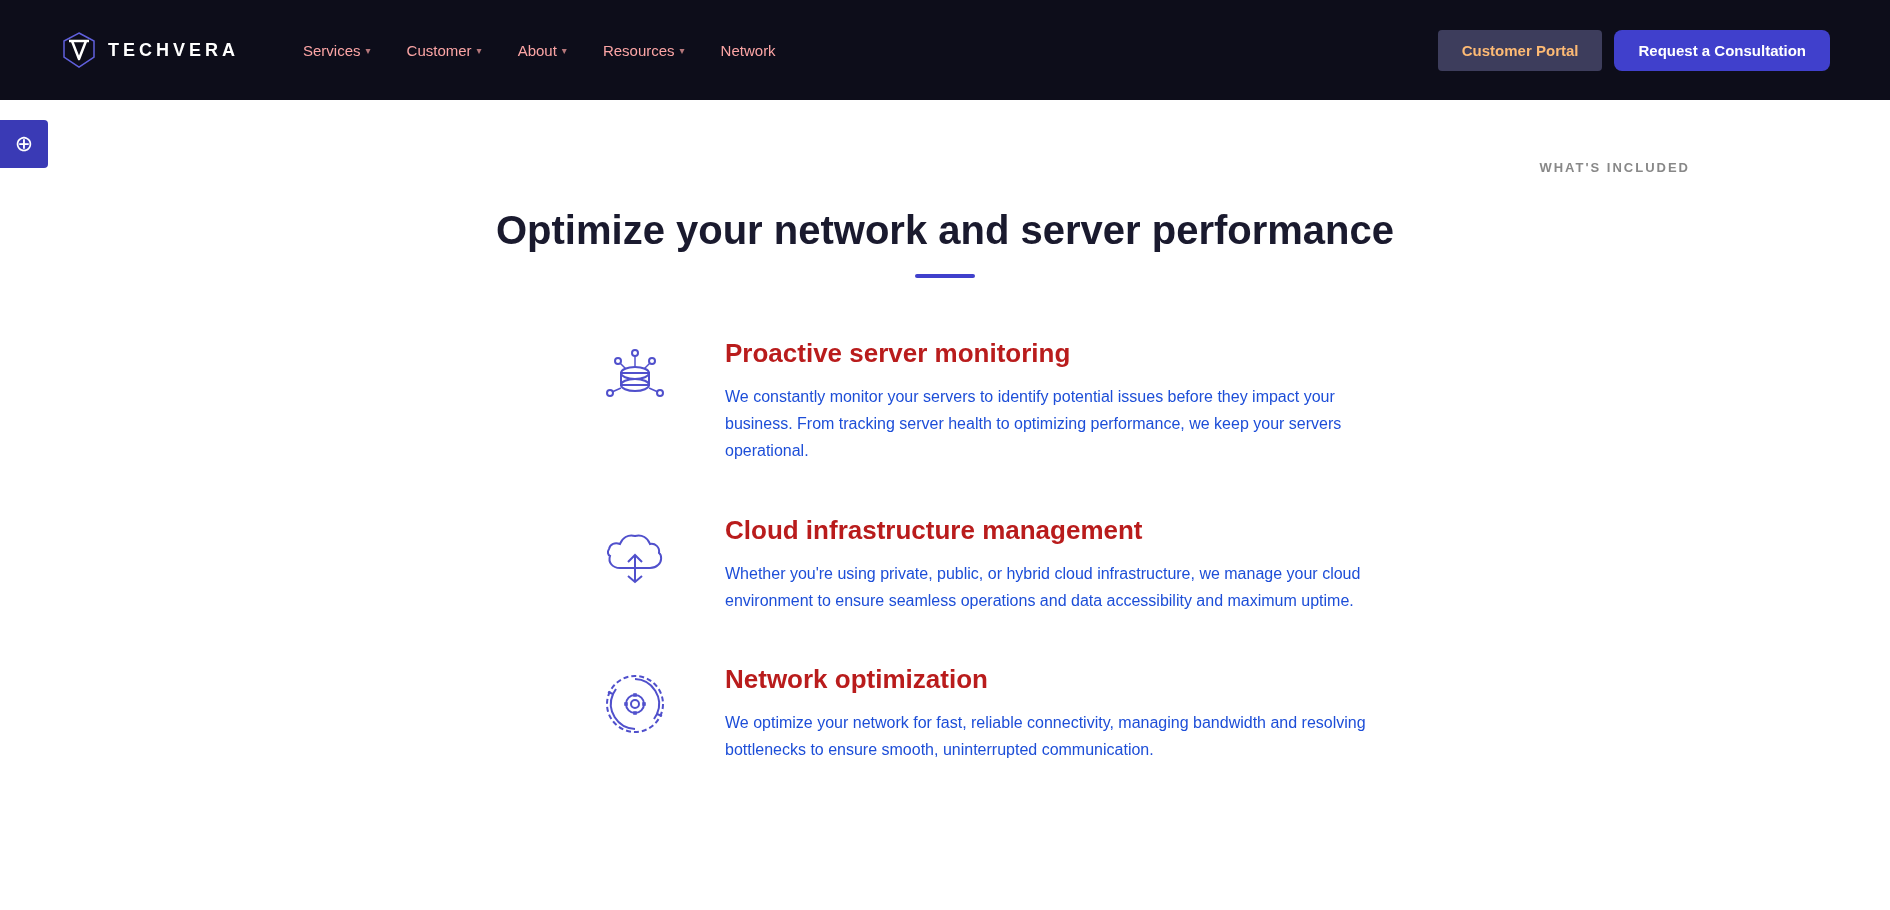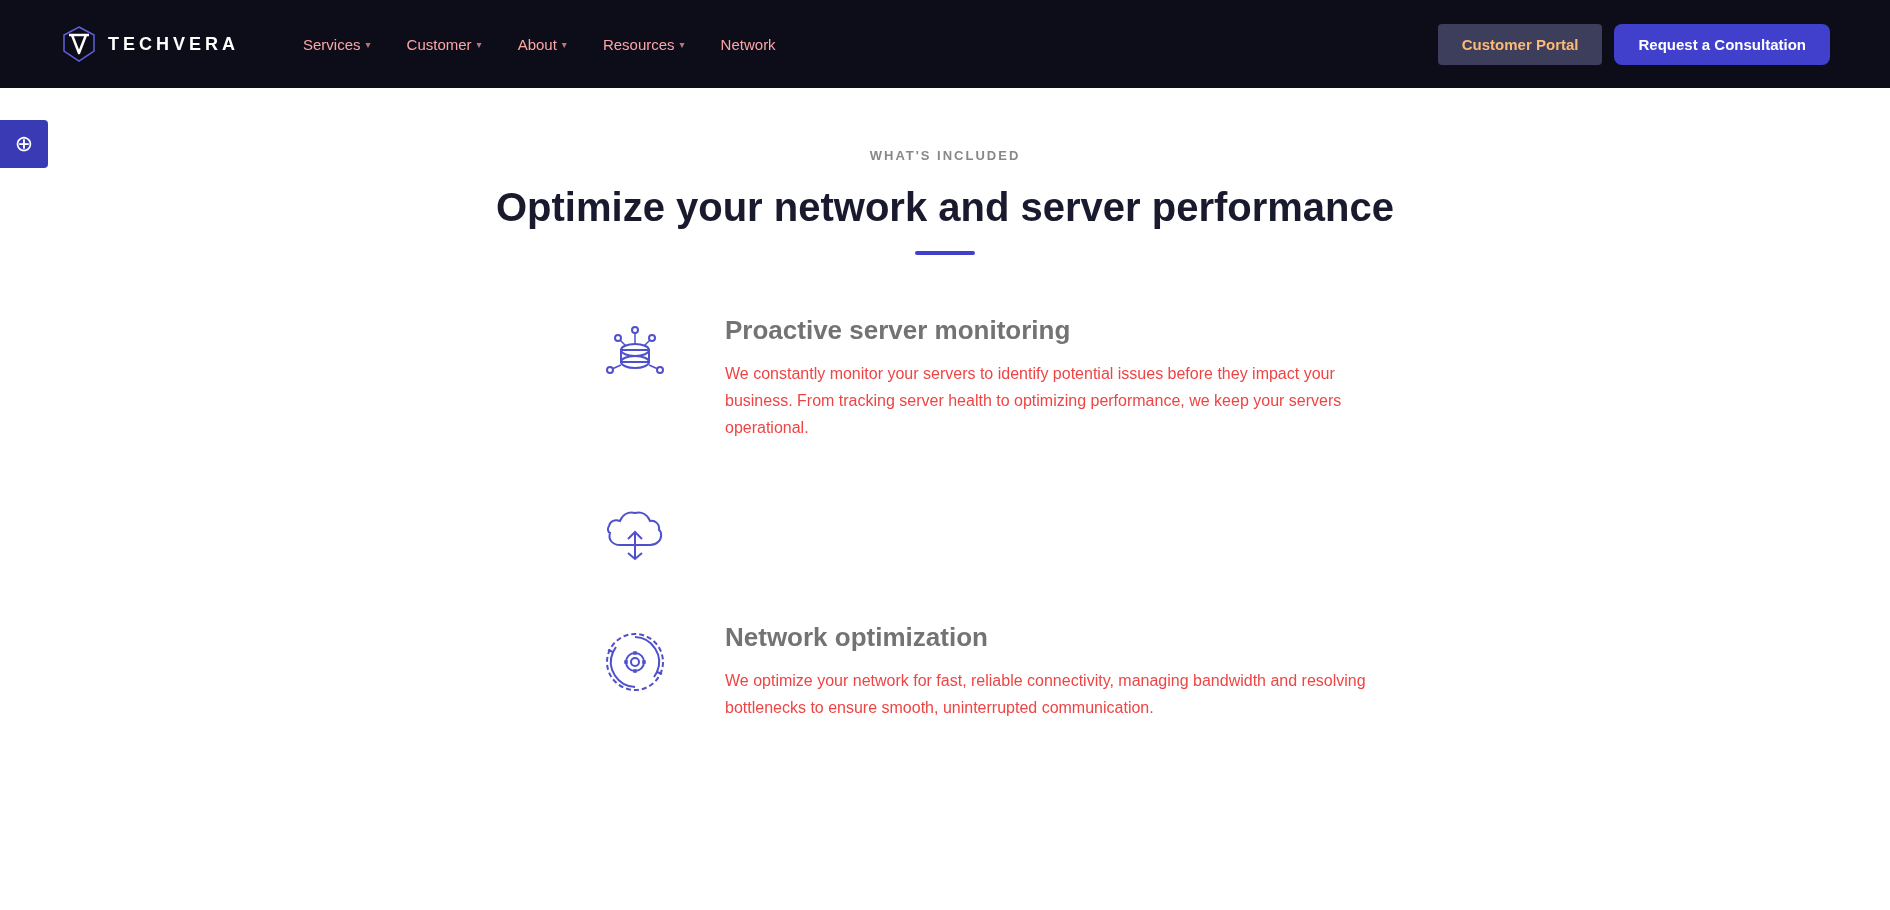--- a/index.html
+++ b/index.html
@@ -4,21 +4,21 @@
   <style>
     * { margin: 0; padding: 0; box-sizing: border-box; }
     body { font-family: 'Segoe UI', Arial, sans-serif; background: #fff; width: 1890px; }
 
     
     nav {
       background: #0d0d1a;
       display: flex;
       align-items: center;
       padding: 0 60px;
-      height: 88px;
+      height: 100px;
       gap: 0;
     }
     .nav-logo {
       display: flex;
       align-items: center;
       gap: 10px;
       margin-right: 48px;
       text-decoration: none;
     }
     .logo-icon {
@@ -100,27 +100,27 @@
       font-size: 22px;
     }
 
     
     .main-content {
       padding: 60px 200px 80px;
       max-width: 1890px;
     }
 
     .section-label {
-      text-align: center;
+      text-align: right;
       color: #888;
       font-size: 13px;
       font-weight: 600;
       letter-spacing: 2px;
       text-transform: uppercase;
-      margin-bottom: 20px;
+      margin-bottom: 31px;
     }
 
     .section-title {
       text-align: center;
       font-size: 40px;
       font-weight: 700;
       color: #1a1a2e;
       margin-bottom: 20px;
       line-height: 1.2;
     }
@@ -159,27 +159,27 @@
     }
 
     .feature-icon-wrap svg {
       width: 70px;
       height: 70px;
     }
 
     .feature-text h3 {
       font-size: 26px;
       font-weight: 700;
-      color: #737373;
+      color: #b91c1c;
       margin-bottom: 14px;
     }
 
     .feature-text p {
       font-size: 16px;
-      color: #ef4444;
+      color: #1d4ed8;
       line-height: 1.7;
       max-width: 700px;
     }
   </style>
 </head>
 <body>
 
 <nav>
   <a class="nav-logo" href="#">
     <svg class="logo-icon" viewBox="0 0 38 38" fill="none" xmlns="http://www.w3.org/2000/svg">
@@ -261,20 +261,24 @@
 
           <path d="M20 48 C12 48 8 42 10 36 C8 35 7 32 9 29 C10 24 15 22 20 24 C22 18 28 14 35 16 C42 14 48 18 50 24 C55 23 60 27 59 33 C62 35 62 42 58 45 C56 47 53 48 50 48 Z" stroke="#5050cc" stroke-width="2" fill="none"></path>
 
           <line x1="35" y1="55" x2="35" y2="35" stroke="#5050cc" stroke-width="2"></line>
           <polyline points="28,42 35,35 42,42" stroke="#5050cc" stroke-width="2" fill="none"></polyline>
 
           <line x1="35" y1="55" x2="35" y2="62" stroke="#5050cc" stroke-width="2"></line>
           <polyline points="28,56 35,62 42,56" stroke="#5050cc" stroke-width="2" fill="none"></polyline>
         </svg>
       </div>
+      <div class="feature-text">
+        <h3>Cloud infrastructure management</h3>
+        <p>Whether you're using private, public, or hybrid cloud infrastructure, we manage your cloud environment to ensure seamless operations and data accessibility and maximum uptime.</p>
+      </div>
     </div>
 
     <div class="feature-item">
       <div class="feature-icon-wrap">
         <svg viewBox="0 0 70 70" fill="none" xmlns="http://www.w3.org/2000/svg">
 
           <circle cx="35" cy="35" r="28" stroke="#5050cc" stroke-width="2" stroke-dasharray="5 3"></circle>
 
           <path d="M35 10 A25 25 0 0 1 57 45" stroke="#5050cc" stroke-width="2" fill="none"></path>
           <polyline points="54,50 57,45 62,47" stroke="#5050cc" stroke-width="2" fill="none"></polyline>

